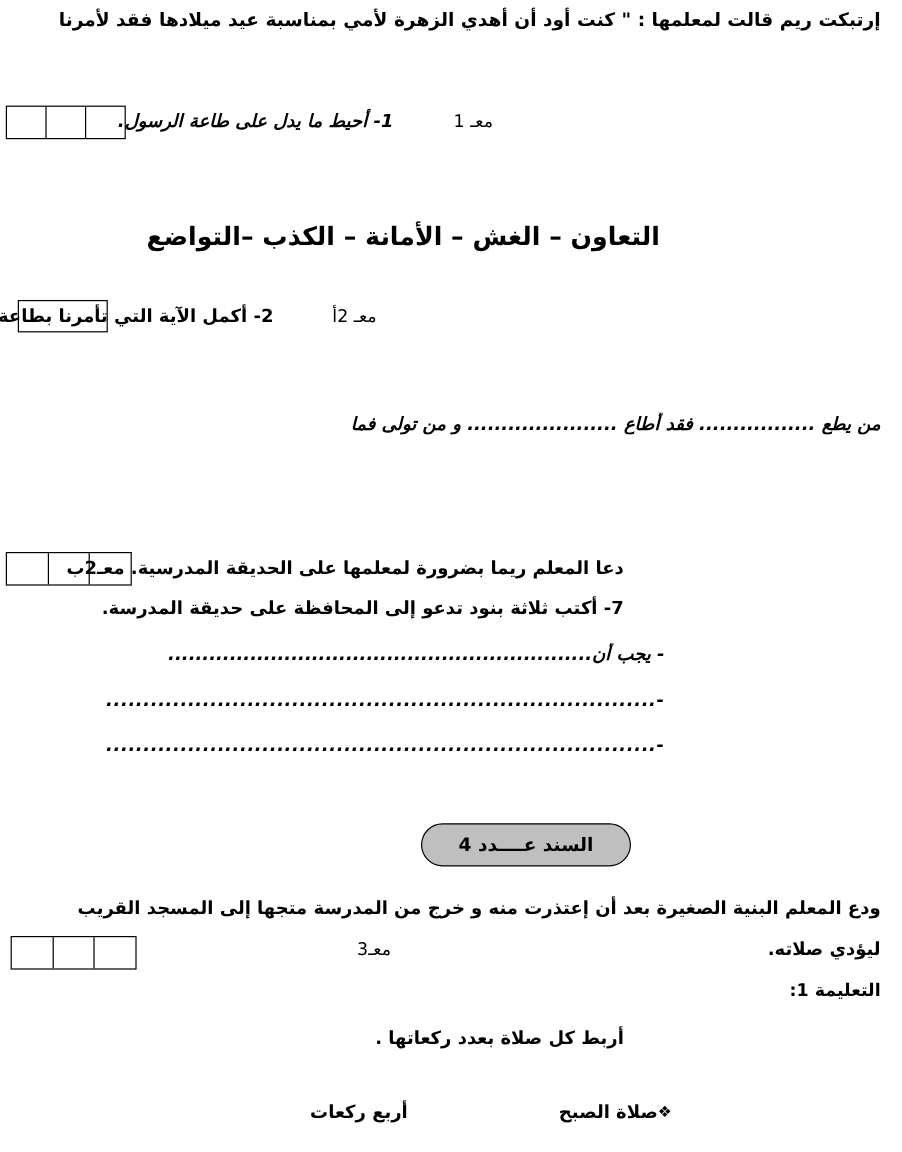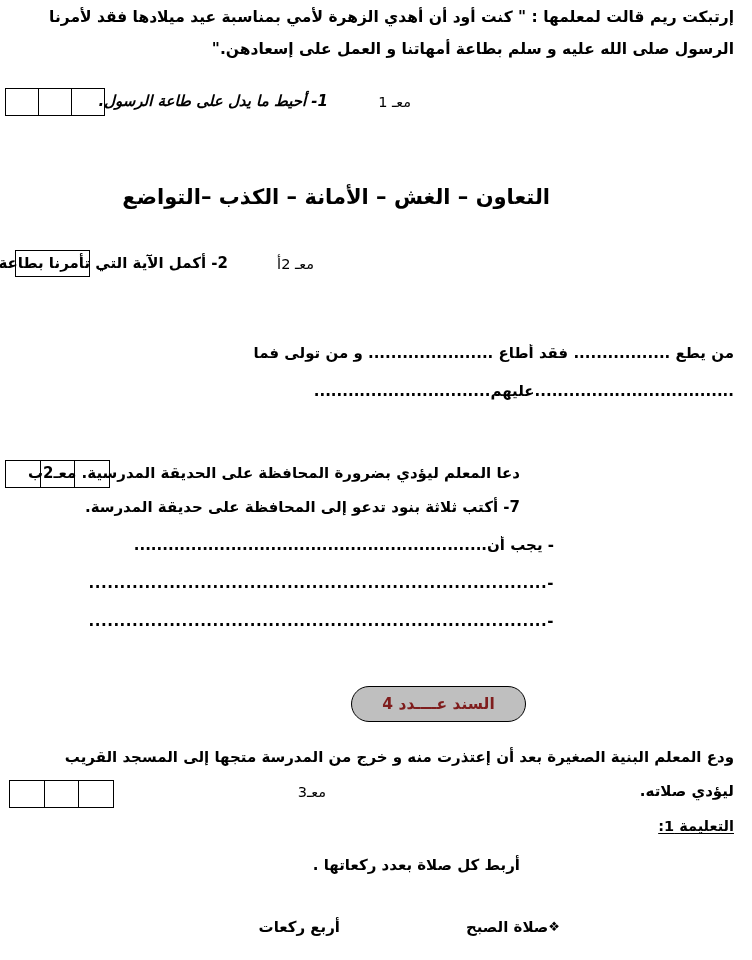--- a/index.html
+++ b/index.html
@@ -80,62 +80,59 @@
   .dots {
     position: absolute;
     box-sizing: border-box;
     direction: rtl;
     text-align: right;
     font-size: 15px;
     font-weight: bold;
     overflow: hidden;
     white-space: nowrap;
     letter-spacing: 0.5px;
+    font-style: italic;
   }
 
   
   .banner {
     position: absolute;
     background: #bfbfbf;
     border: 1.8px solid #000;
     border-radius: 22px;
     display: flex;
     align-items: center;
     justify-content: center;
     box-sizing: border-box;
     font-size: 15.5px;
     font-weight: bold;
     letter-spacing: 0.5px;
-    color: #7f1d1d;
+    color: #000000;
   }
 
   
   .uline {
-    text-decoration: underline;
     text-underline-offset: 2px;
     text-align: center;
   }
 
   .diamond {
     font-size: 13px;
     font-weight: bold;
     vertical-align: 1px;
   }
 </style>
 </head>
 <body>
 
 <div class="page">
 
   <div class="row t-intro" style="top:8px; right:18px; left:18px;">
     <span>إرتبكت ريم قالت لمعلمها : " كنت أود أن أهدي الزهرة لأمي بمناسبة عيد ميلادها فقد لأمرنا</span>
   </div>
-  <div class="row t-intro" style="top:40px; right:18px; left:18px;">
-    <span>الرسول صلى الله عليه و سلم بطاعة أمهاتنا و العمل على إسعادهن."</span>
-  </div>
 
   <div class="markbox" style="top:88px; right:647px; width:100px; height:28px;">
     <div class="cell"></div>
     <div class="cell"></div>
     <div class="cell"></div>
   </div>
 
   <div class="row t-mark" style="top:94px; right:341px;">
     <span>معـ 1</span>
   </div>
@@ -156,32 +153,29 @@
     <span>معـ 2أ</span>
   </div>
 
   <div class="row t-q" style="top:254px; right:524px;">
     <span>2- أكمل الآية التي تأمرنا بطاعة الرسول.</span>
   </div>
 
   <div class="dots" style="top:344px; right:18px; width:716px;">
     <span>من يطع ................. فقد أطاع ...................... و من تولى فما</span>
   </div>
-  <div class="dots" style="top:382px; right:18px; width:716px;">
-    <span>...................................عليهم...............................</span>
-  </div>
 
   <div class="markbox" style="top:460px; right:642px; width:105px; height:28px;">
     <div class="cell"></div>
     <div class="cell"></div>
     <div class="cell"></div>
   </div>
 
   <div class="row t-body" style="top:464px; right:232px;">
-    <span>دعا المعلم ليؤدي بضرورة المحافظة على الحديقة المدرسية. معـ2ب</span>
+    <span>دعا المعلم ريما بضرورة لمعلمها على الحديقة المدرسية. معـ2ب</span>
   </div>
 
   <div class="row t-q" style="top:498px; right:232px;">
     <span>7- أكتب ثلاثة بنود تدعو إلى المحافظة على حديقة المدرسة.</span>
   </div>
 
   <div class="dots" style="top:536px; right:198px; width:536px;">
     <span>- يجب أن..............................................................</span>
   </div>
   <div class="dots" style="top:574px; right:198px; width:536px;">

